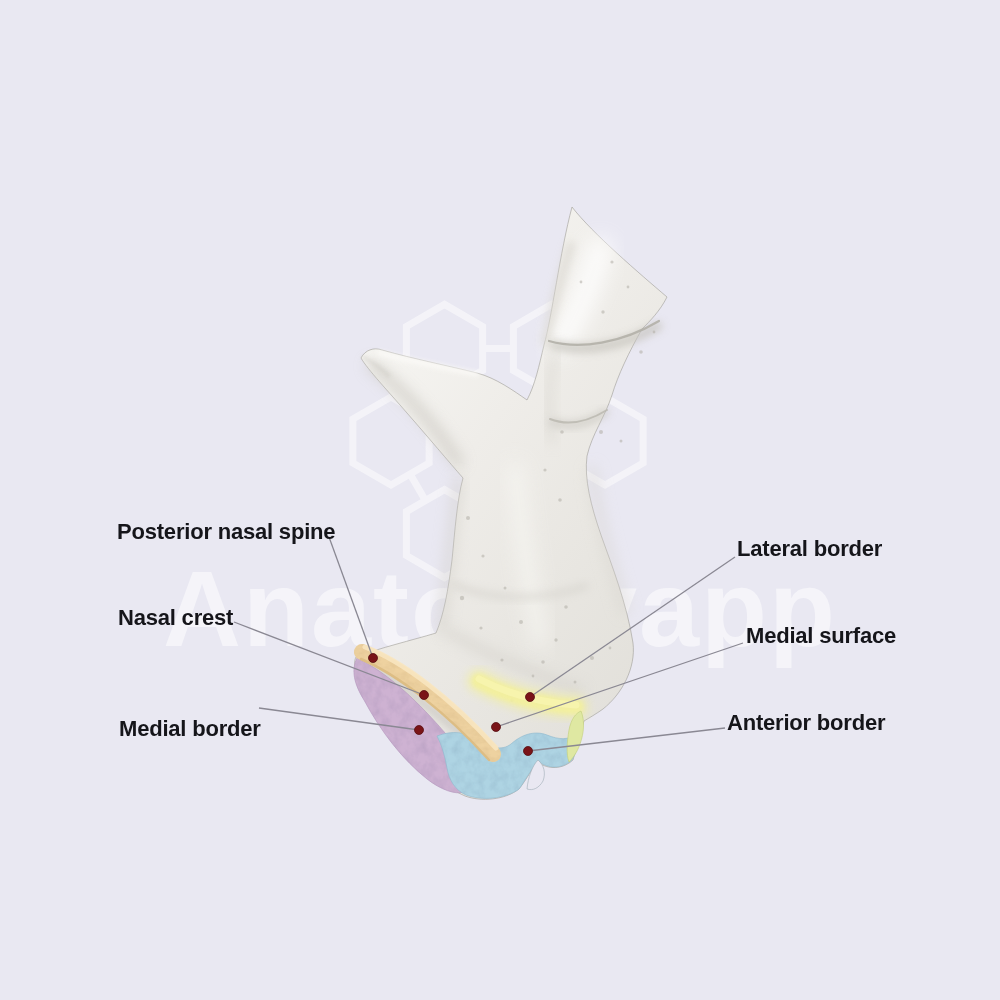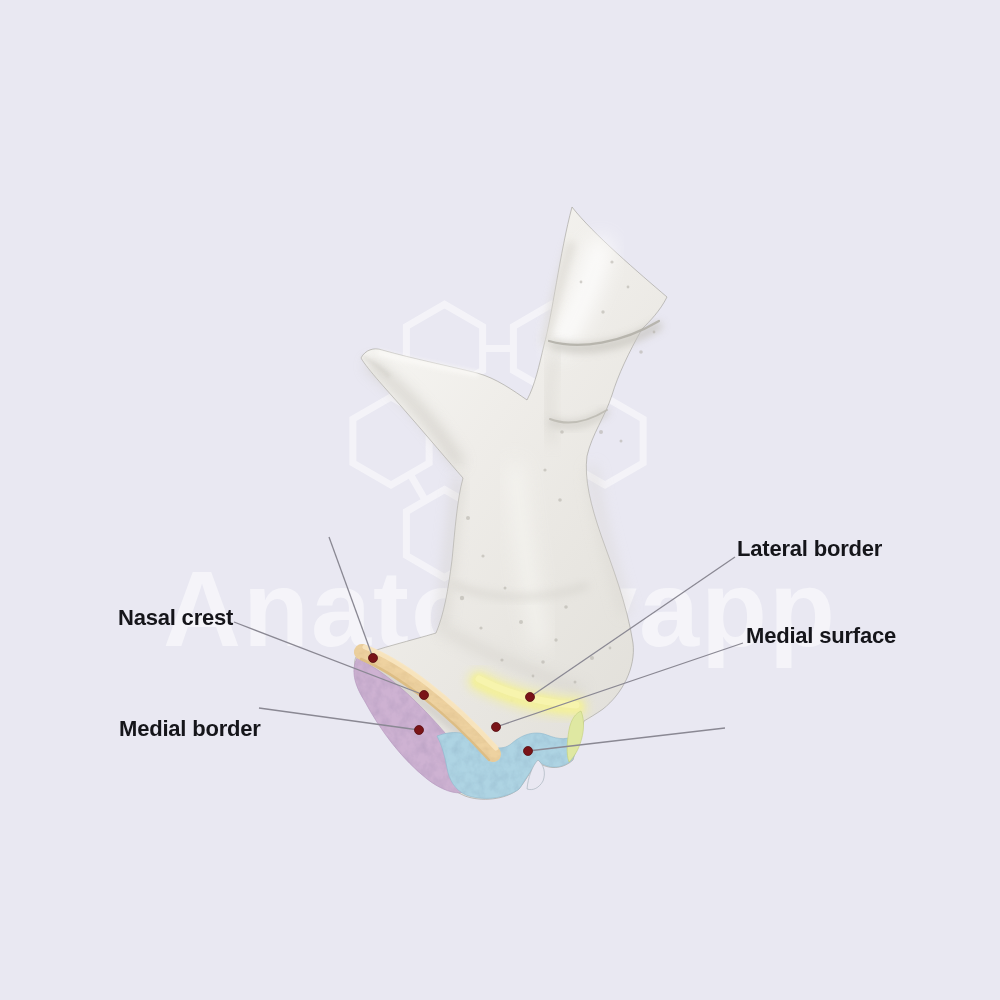--- a/index.html
+++ b/index.html
@@ -224,17 +224,19 @@
   <g fill="#7a1418" stroke="#570e11" stroke-width="0.8">
     <circle cx="373" cy="658" r="4.5"></circle>
     <circle cx="424" cy="695" r="4.5"></circle>
     <circle cx="419" cy="730" r="4.5"></circle>
     <circle cx="530" cy="697" r="4.5"></circle>
     <circle cx="496" cy="727" r="4.5"></circle>
     <circle cx="528" cy="751" r="4.5"></circle>
   </g>
 </svg>
 
+  <div class="label lbl-pns">Posterior nasal spine</div>
   <div class="label lbl-crest">Nasal crest</div>
   <div class="label lbl-medial">Medial border</div>
   <div class="label lbl-lateral">Lateral border</div>
   <div class="label lbl-nasal-surface">Medial surface</div>
+  <div class="label lbl-anterior">Anterior border</div>
 </div>
 
 </body></html>

